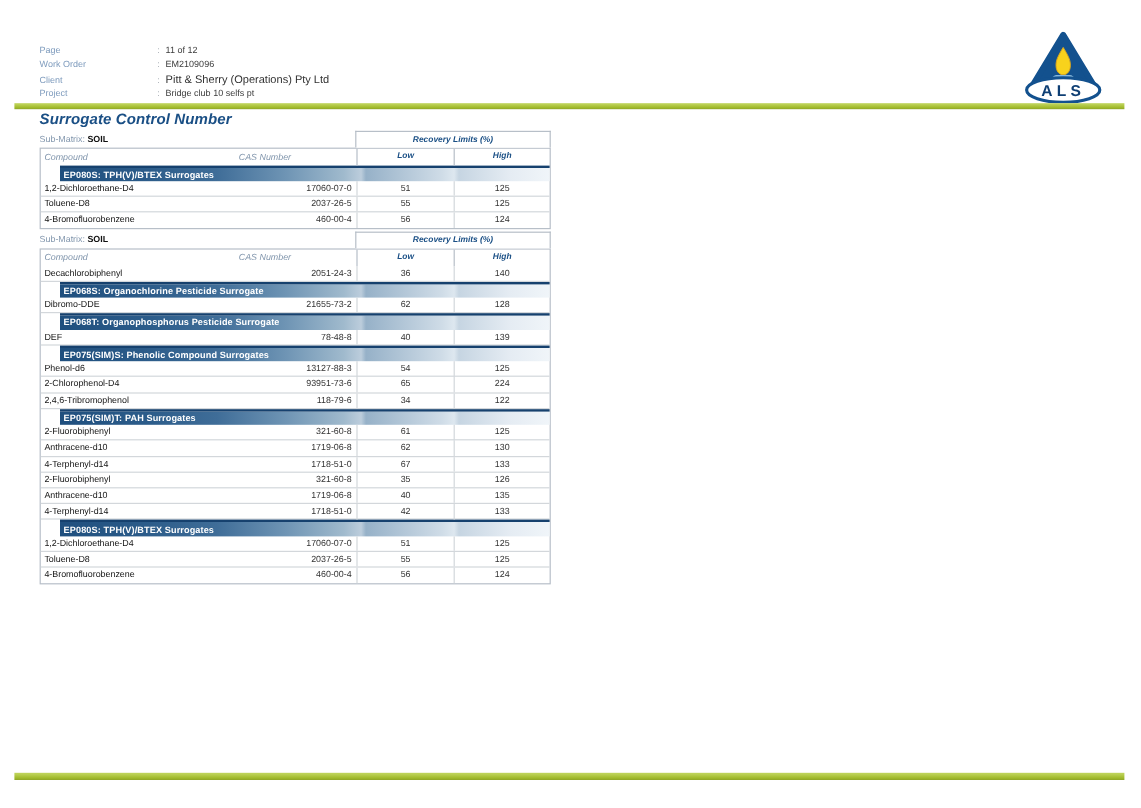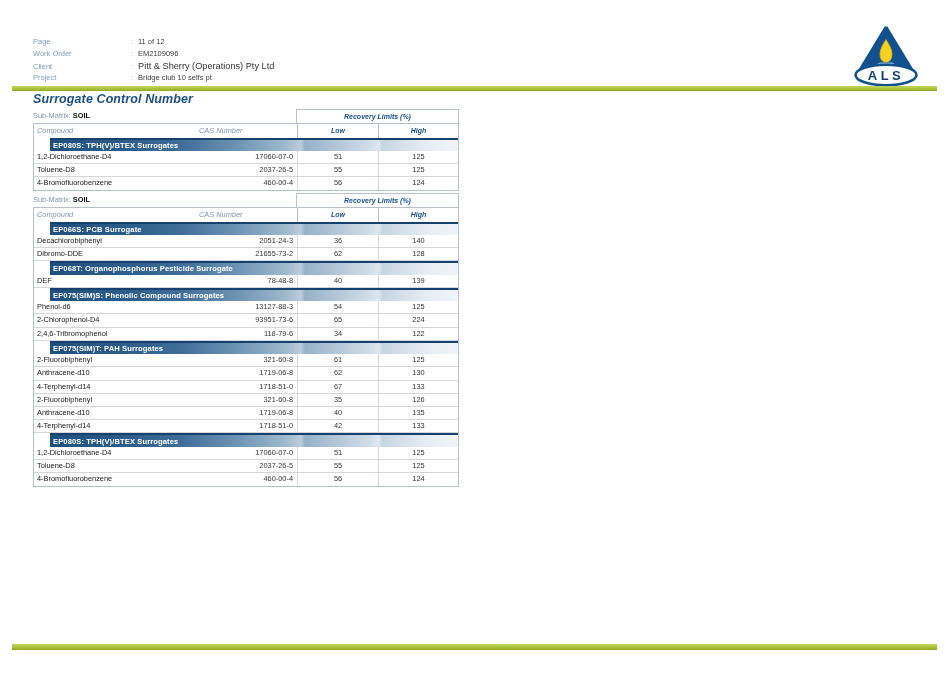--- a/index.html
+++ b/index.html
@@ -140,27 +140,27 @@
           <div class="submatrix"><span class="sm-label">Sub-Matrix: </span><span class="sm-value">SOIL</span></div>
           <div class="recovery-box">Recovery Limits (%)</div>
         </div>
         <div class="tbody">
           <div class="trow2">
             <div class="c-compound">Compound</div>
             <div class="c-cas">CAS Number</div>
             <div class="c-low">Low</div>
             <div class="c-high">High</div>
           </div>
-          <div class="band">EP066S: PCB Surrogate</div>
           <div class="drow">
             <div class="cell compound">Decachlorobiphenyl</div>
             <div class="cell cas">2051-24-3</div>
             <div class="cell low">36</div>
             <div class="cell high">140</div>
           </div>
+          <div class="band">EP068S: Organochlorine Pesticide Surrogate</div>
           <div class="drow">
             <div class="cell compound">Dibromo-DDE</div>
             <div class="cell cas">21655-73-2</div>
             <div class="cell low">62</div>
             <div class="cell high">128</div>
           </div>
           <div class="band">EP068T: Organophosphorus Pesticide Surrogate</div>
           <div class="drow">
             <div class="cell compound">DEF</div>
             <div class="cell cas">78-48-8</div>

